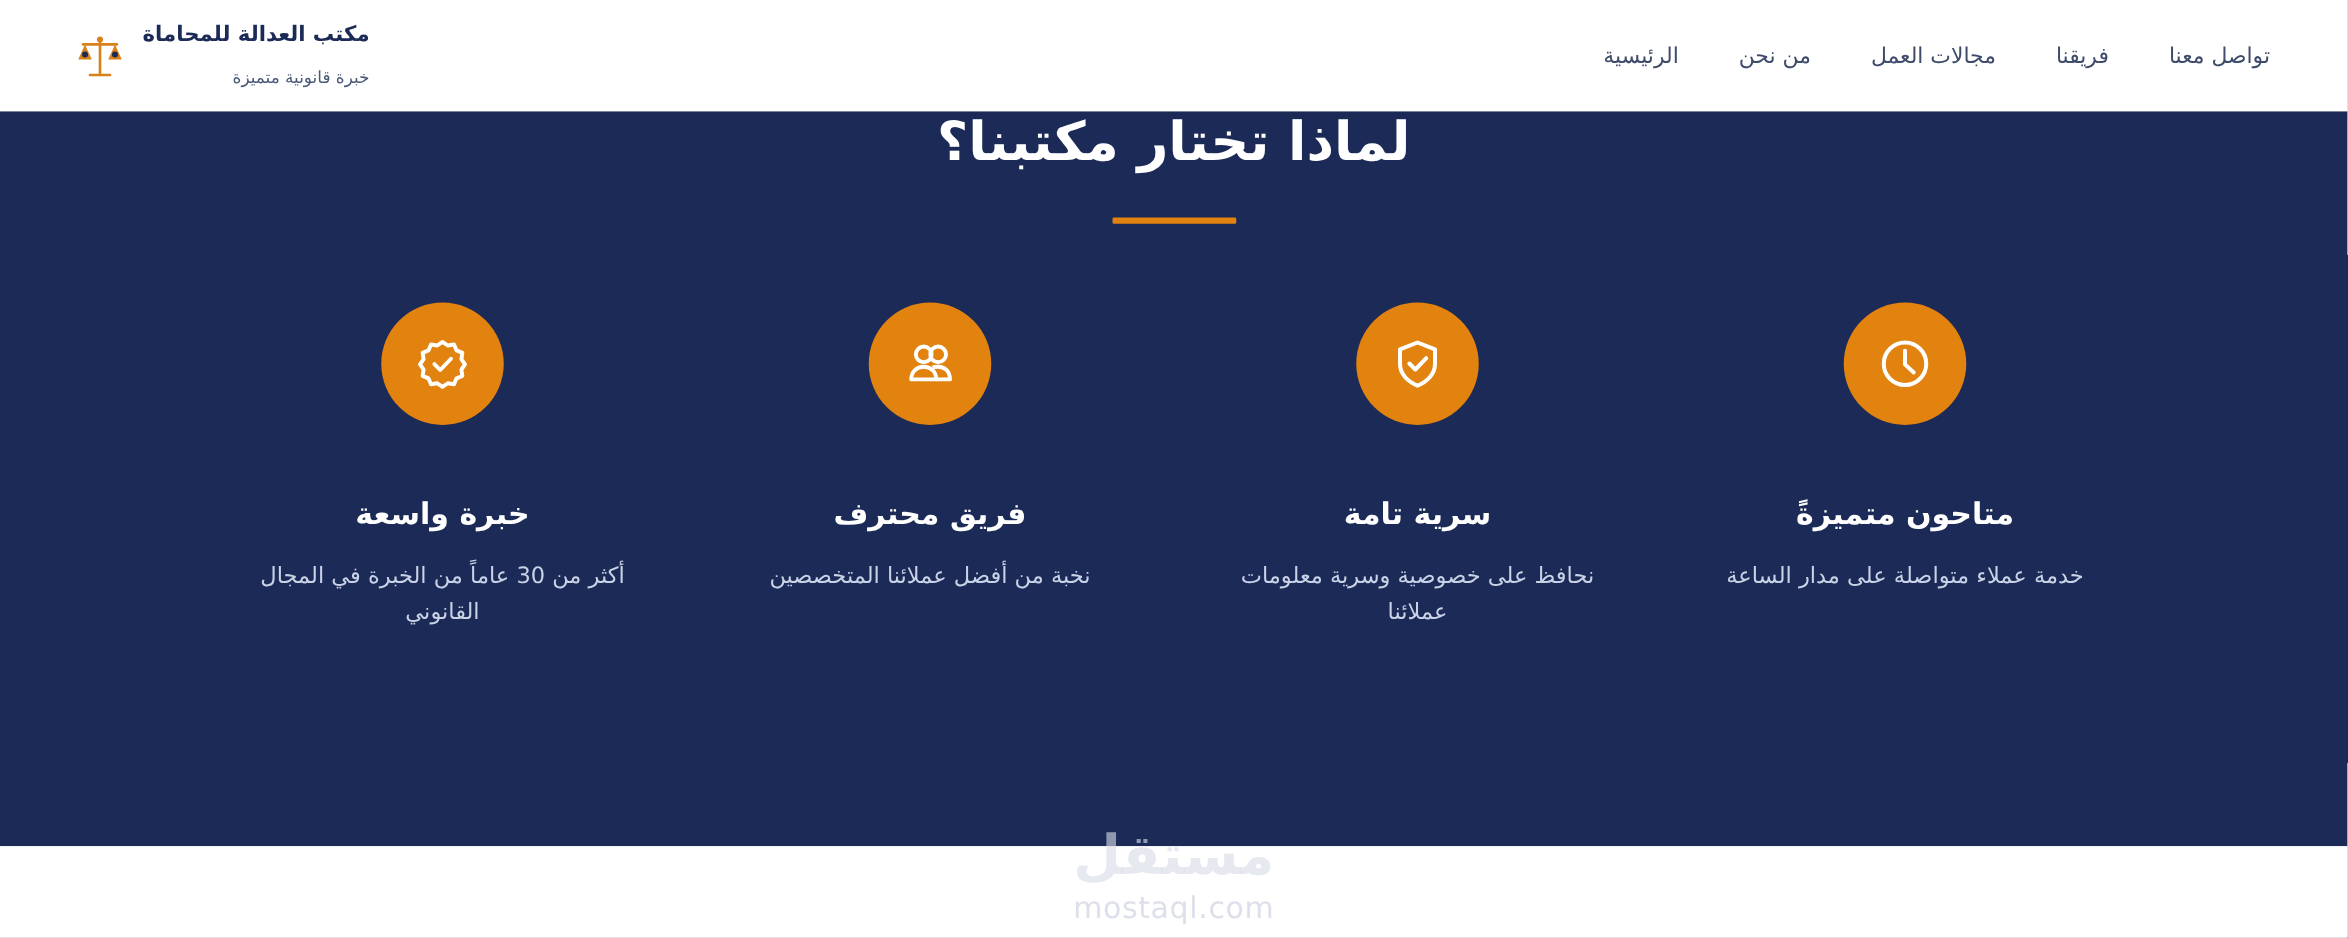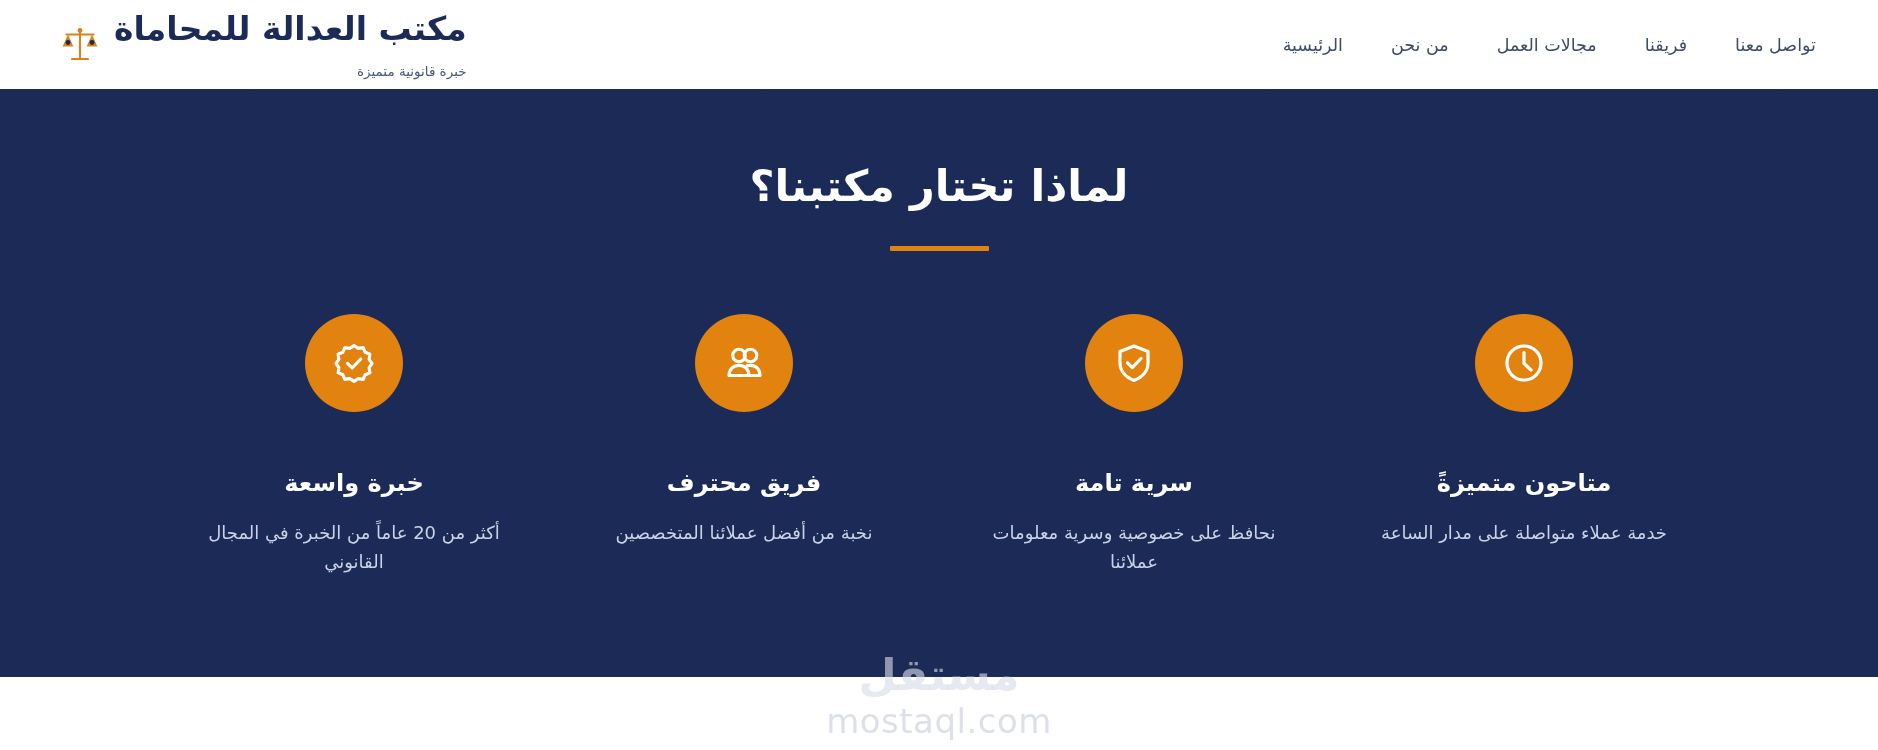--- a/index.html
+++ b/index.html
@@ -54,21 +54,21 @@
   }
 
   .brand-text {
     display: flex;
     flex-direction: column;
     align-items: flex-start;
     line-height: 1.15;
   }
 
   .brand-title {
-    font-size: 33px;
+    font-size: 17px;
     font-weight: 700;
     color: #1b2a56;
     letter-spacing: 0px;
     white-space: nowrap;
   }
 
   .brand-tagline {
     font-size: 13.5px;
     font-weight: 400;
     color: #4a5878;
@@ -101,21 +101,20 @@
     white-space: nowrap;
     cursor: pointer;
   }
 
   
   .features-section {
     position: relative;
     width: 100%;
     height: 588px;
     background: #1b2a56;
-    padding-top: 72px;
     overflow: hidden;
   }
 
   .section-title {
     text-align: center;
     font-size: 43px;
     font-weight: 700;
     color: #ffffff;
     letter-spacing: 0px;
     line-height: 1.2;
@@ -195,21 +194,21 @@
     font-size: 44px;
     font-weight: 700;
     color: rgba(215, 219, 230, 0.62);
     line-height: 1;
     letter-spacing: 1px;
     margin-top: 20px;
   }
 
   .watermark-en {
     margin-top: 7px;
-    font-size: 34px;
+    font-size: 24px;
     font-weight: 400;
     color: rgba(215, 219, 230, 0.85);
     line-height: 1;
     letter-spacing: 0.5px;
     direction: ltr;
   }
 
   .footer-strip {
     position: absolute;
     left: 0;
@@ -305,21 +304,21 @@
         <div class="feature-icon-circle">
           <svg width="48" height="48" viewBox="0 0 48 48" fill="none" aria-hidden="true">
             <path d="M24 6.5 L28.2 9.4 L33.2 8.6 L35.2 13.3 L39.9 15.3 L39.1 20.3 L42 24.5 L39.1 28.7
                      L39.9 33.7 L35.2 35.7 L33.2 40.4 L28.2 39.6 L24 42.5 L19.8 39.6 L14.8 40.4
                      L12.8 35.7 L8.1 33.7 L8.9 28.7 L6 24.5 L8.9 20.3 L8.1 15.3 L12.8 13.3
                      L14.8 8.6 L19.8 9.4 Z" stroke="#ffffff" stroke-width="3.1" stroke-linejoin="round"></path>
             <path d="M17.5 24.3 L22.2 29 L30.8 20" stroke="#ffffff" stroke-width="3.1" stroke-linecap="round" stroke-linejoin="round"></path>
           </svg>
         </div>
         <div class="feature-title">خبرة واسعة</div>
-        <div class="feature-desc">أكثر من 20 عاماً من الخبرة في المجال القانوني</div>
+        <div class="feature-desc">أكثر من 30 عاماً من الخبرة في المجال القانوني</div>
       </div>
 
     </div>
   </section>
 
   <div class="footer-strip"></div>
 
   <div class="watermark">
     <div class="watermark-ar">مستقل</div>
     <div class="watermark-en">mostaql.com</div>

